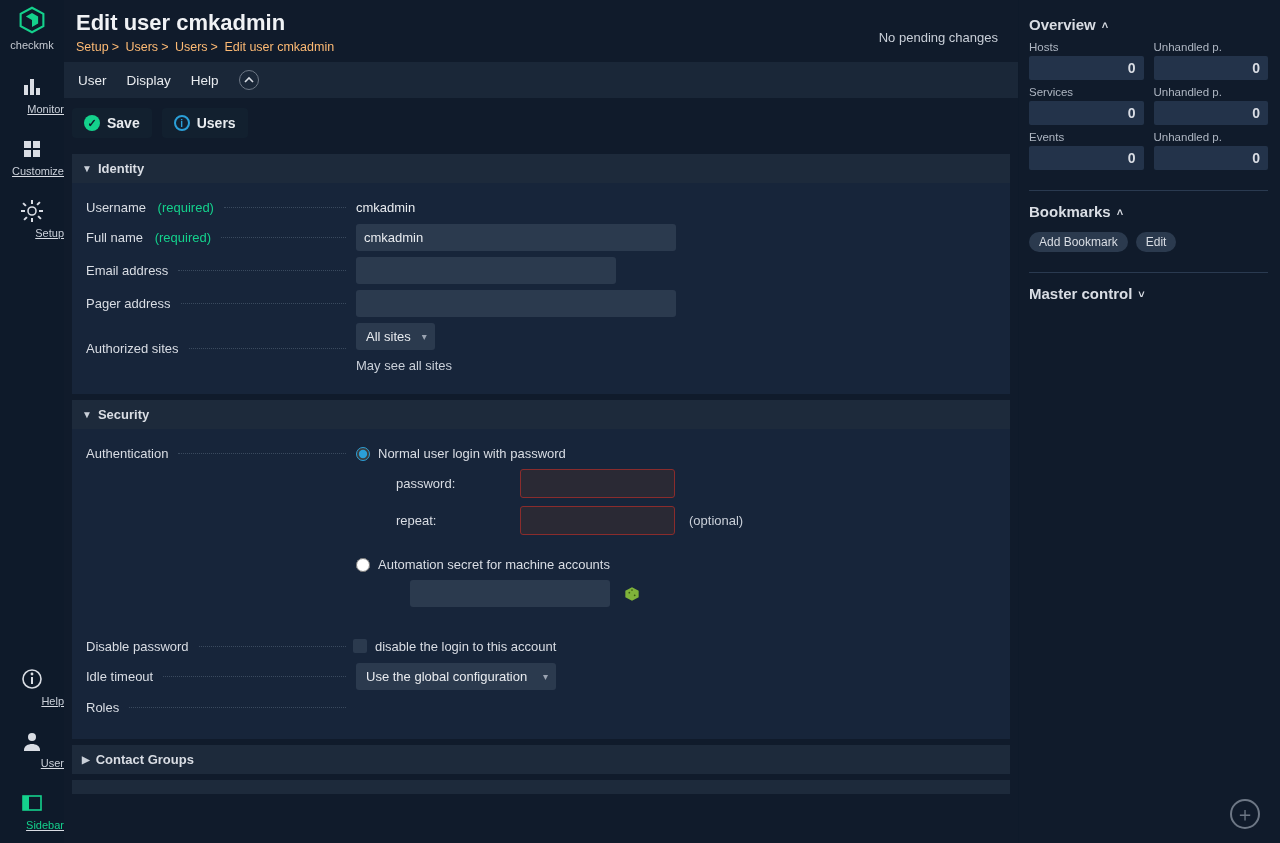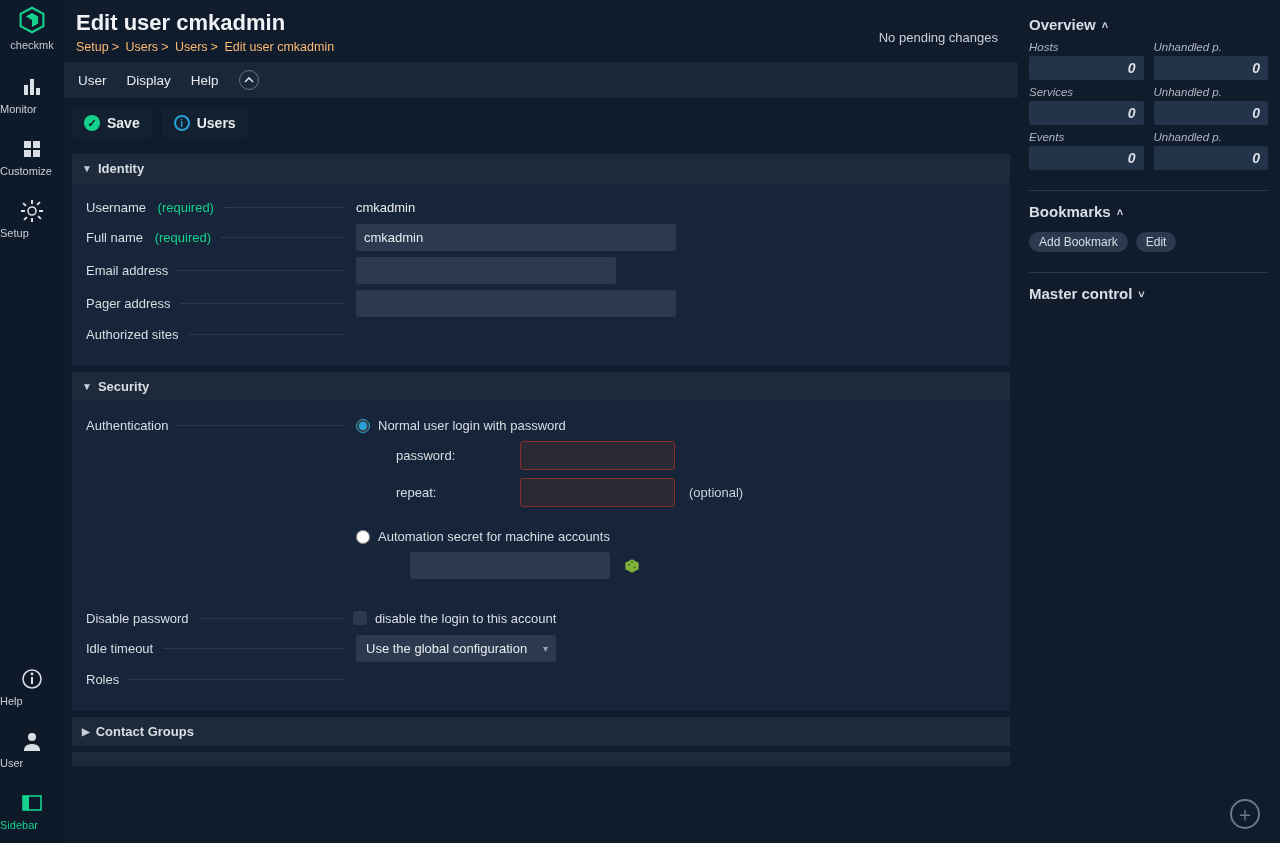--- a/index.html
+++ b/index.html
@@ -23,22 +23,23 @@
   flex-direction: column;
   align-items: center;
   padding-top: 6px;
 }
 .logo-wrap { text-align: center; margin-bottom: 14px; }
 .logo-hex {
   width: 28px; height: 28px; margin: 0 auto 2px;
 }
 .logo-label { font-size: 11px; color: #c4c9d1; }
 .leftbar-item {
-  width: 100%; text-align: left; padding: 10px 0 12px;
+  width: 100%; text-align: right; padding: 10px 0 12px;
   cursor: pointer;
+  text-decoration: underline;
 }
 .leftbar-item .ic { width: 24px; height: 24px; margin: 0 auto 4px; display:block; }
 .leftbar-item .lbl { font-size: 11px; color: #c9cfd8; }
 .leftbar-spacer { flex: 1; }
 .leftbar-item.sidebar .lbl { color: #14d18c; }
 
 
 .main {
   flex: 1;
   display: flex;
@@ -129,21 +130,21 @@
 
 .section-head.collapsed { background:#1d2a3b; cursor:pointer; }
 
 
 .rightcol {
   width: 262px; background: #101b2b; padding: 16px 12px 0 10px;
   border-left: 1px solid #0e1a2a;
   display:flex; flex-direction:column;
 }
 .snap-title { font-size: 15px; font-weight: 700; display:flex; align-items:center; gap:6px; margin-bottom: 8px; text-align: right; }
-.ov-grid { display:grid; grid-template-columns: 1fr 1fr; gap: 6px 10px; margin-bottom: 14px; font-style: italic; }
+.ov-grid { display:grid; grid-template-columns: 1fr 1fr; gap: 6px 10px; margin-bottom: 14px; }
 .ov-cell .ov-lbl { font-size: 11.5px; color: #aeb6c2; margin-bottom: 3px; }
 .ov-cell .ov-box {
   background: #23334a; padding: 4px 8px; text-align: right; font-weight: 700;
   font-size: 14px; border-radius: 2px;
 }
 .hr { border-top: 1px solid #2a3a50; margin: 6px 0 12px; }
 .pillrow { display:flex; gap:8px; margin: 4px 0 14px; }
 .pill { background:#2b3a4e; border-radius: 10px; padding: 3px 10px; font-size: 12px; cursor:pointer; }
 
 .fab {
@@ -299,20 +300,26 @@
             <span class="dots"></span>
           </div>
         <div class="valcol"><input class="txt wide" value="" style=""></div>
       </div>
 
       <div class="row">
         <div class="lblcol">
             <span>Authorized sites</span>
             <span class="dots"></span>
           </div>
+        <div class="valcol">
+          <div class="sel">
+              <span>All sites</span>
+            </div>
+          <div class="hint" style="margin-top:8px">May see all sites</div>
+        </div>
       </div>
     </div>
 
     <div class="section-head">
       <span class="tri">▼</span>
       <span>Security</span>
     </div>
     <div class="section-body">
 
       <div class="row" style="align-items:flex-start">

